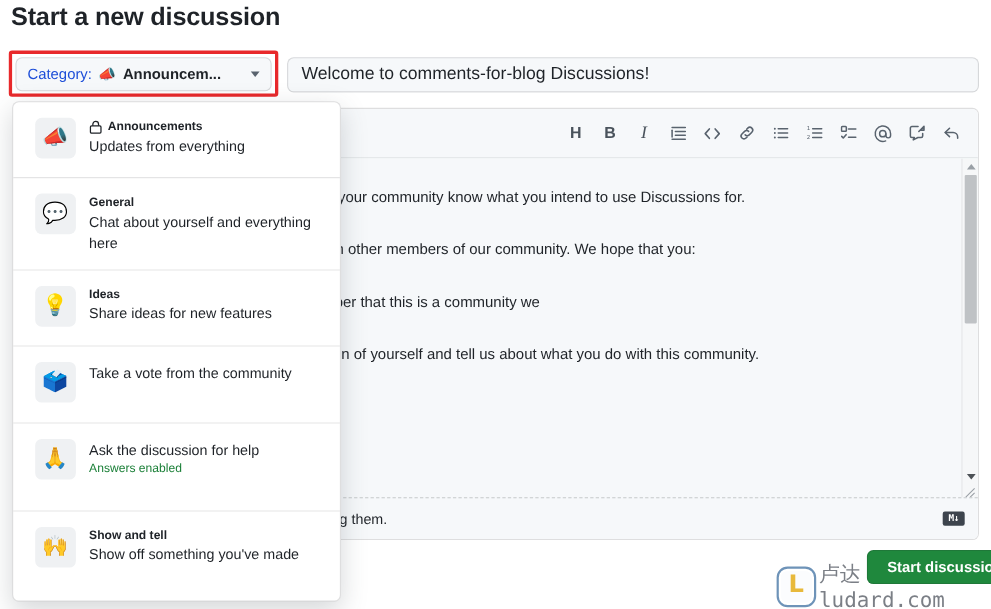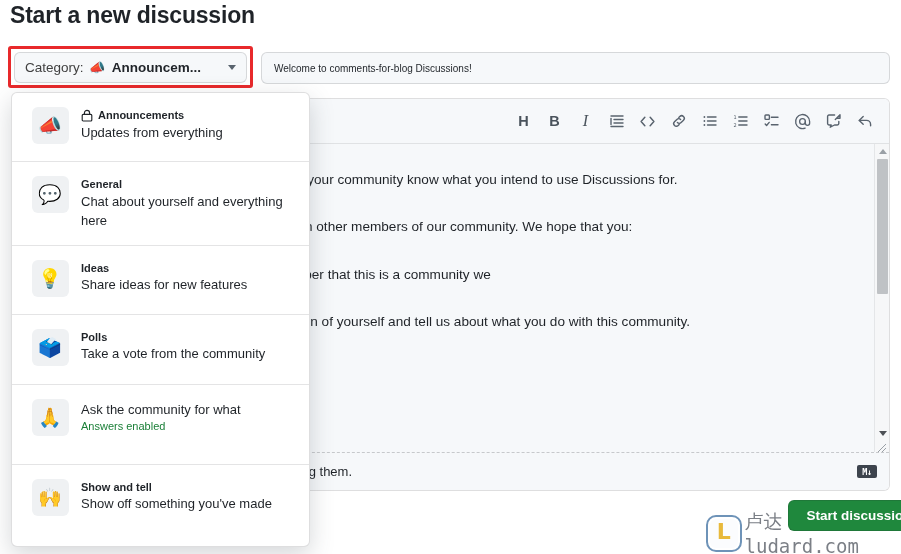--- a/index.html
+++ b/index.html
@@ -31,41 +31,41 @@
     width: 233px; height: 31px;
     display: flex; align-items: center; gap: 6px;
     padding: 0 10px;
     background: #f6f8fa;
     border: 1px solid rgba(31,35,40,0.15);
     border-radius: 6px;
     font-size: 13.5px; color: #1f2328;
     white-space: nowrap;
     cursor: pointer;
   }
-  .cat-label { color: #404040; }
+  .cat-label { color: #1d4ed8; }
   .cat-emoji { font-size: 13px; line-height: 1; }
   .cat-value { font-weight: 600; color:#1f2328; }
   .caret {
     margin-left: auto;
     width: 0; height: 0;
     border-left: 4.5px solid transparent;
     border-right: 4.5px solid transparent;
     border-top: 5px solid #59636e;
   }
 
   
   .title-input {
     position: absolute; left: 261px; top: 52px;
     width: 629px; height: 32px;
     background: #f6f8fa;
     border: 1px solid rgba(31,35,40,0.15);
     border-radius: 6px;
     display: flex; align-items: center;
     padding: 1px 12px;
-    font-size: 10px; color: #1f2328;
+    font-size: 16px; color: #1f2328;
     overflow: hidden;
   }
 
   
   .editor-box {
     position: absolute; left: 261px; top: 98px;
     width: 629px; height: 393px;
     background: #ffffff;
     border: 1px solid rgba(31,35,40,0.15);
     border-radius: 6px;
@@ -381,31 +381,28 @@
         <div class="dd-title-row">
           <span class="dd-title">Ideas</span>
         </div>
         <div class="dd-desc">Share ideas for new features</div>
       </div>
     </div>
 
     <div class="dd-item h-polls">
       <div class="dd-emoji">🗳️</div>
       <div class="dd-body">
-        <div class="dd-title-row">
-          <span class="dd-title">Polls</span>
-        </div>
         <div class="dd-desc">Take a vote from the community</div>
       </div>
     </div>
 
     <div class="dd-item h-qa">
       <div class="dd-emoji">🙏</div>
       <div class="dd-body">
-        <div class="dd-desc">Ask the community for what</div>
+        <div class="dd-desc">Ask the discussion for help</div>
         <div class="dd-answers">Answers enabled</div>
       </div>
     </div>
 
     <div class="dd-item h-show">
       <div class="dd-emoji">🙌</div>
       <div class="dd-body">
         <div class="dd-title-row">
           <span class="dd-title">Show and tell</span>
         </div>

